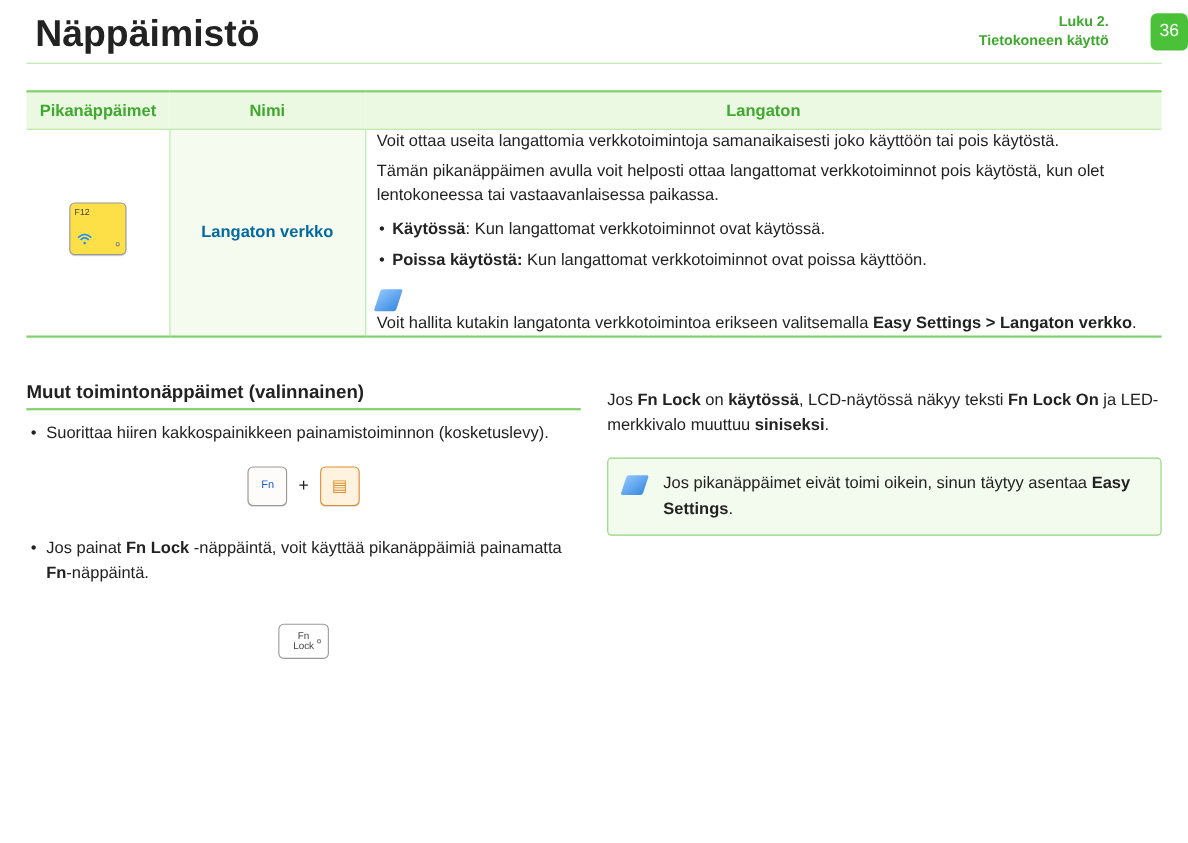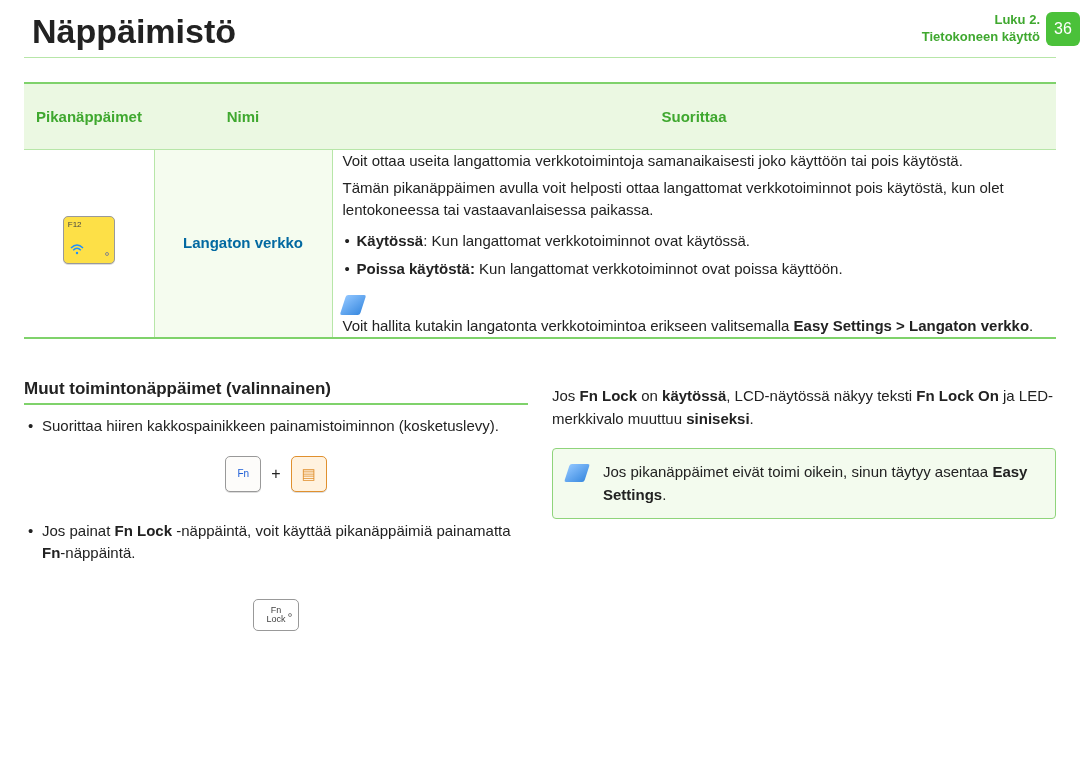--- a/index.html
+++ b/index.html
@@ -21,20 +21,21 @@
   .title {
     font-size: 34px;
     font-weight: bold;
     color: #222;
     text-align: right;
   }
   .chapter-block {
     display: flex;
     align-items: center;
     padding-right: 0;
+    gap: 32px;
   }
   .chapter-text {
     text-align: right;
     color: #3fa82f;
     font-weight: bold;
     font-size: 13px;
     line-height: 1.3;
     margin-right: 6px;
   }
   .page-badge {
@@ -58,21 +59,21 @@
   table.keyb {
     border-collapse: collapse;
     width: calc(100% - 48px);
     margin: 24px 24px 0 24px;
   }
   table.keyb th {
     background: #ebf8e2;
     color: #3fa82f;
     font-weight: bold;
     font-size: 15px;
-    padding: 24px 10px;
+    padding: 8px 10px;
     border-top: 2px solid #7fd26b;
     border-bottom: 1px solid #b7e6a8;
     text-align: center;
   }
   table.keyb td {
     border-bottom: 2px solid #7fd26b;
     padding: 0 10px;
     vertical-align: middle;
     font-size: 15px;
     line-height: 1.5;
@@ -223,21 +224,21 @@
     <div class="page-badge">36</div>
   </div>
 </div>
 <hr class="hr-green">
 
 <table class="keyb">
   <thead>
     <tr>
       <th>Pikanäppäimet</th>
       <th>Nimi</th>
-      <th>Suorittaa</th>
+      <th>Langaton</th>
     </tr>
   </thead>
   <tbody>
     <tr>
       <td class="col-icon">
         <span class="f12-key">
           <span class="kl">F12</span>
           <span class="wifi">
             <svg width="14" height="11" viewBox="0 0 14 11">
                 <path d="M1 4 Q7 -2 13 4" stroke="#1e90ff" stroke-width="1.5" fill="none"></path>

